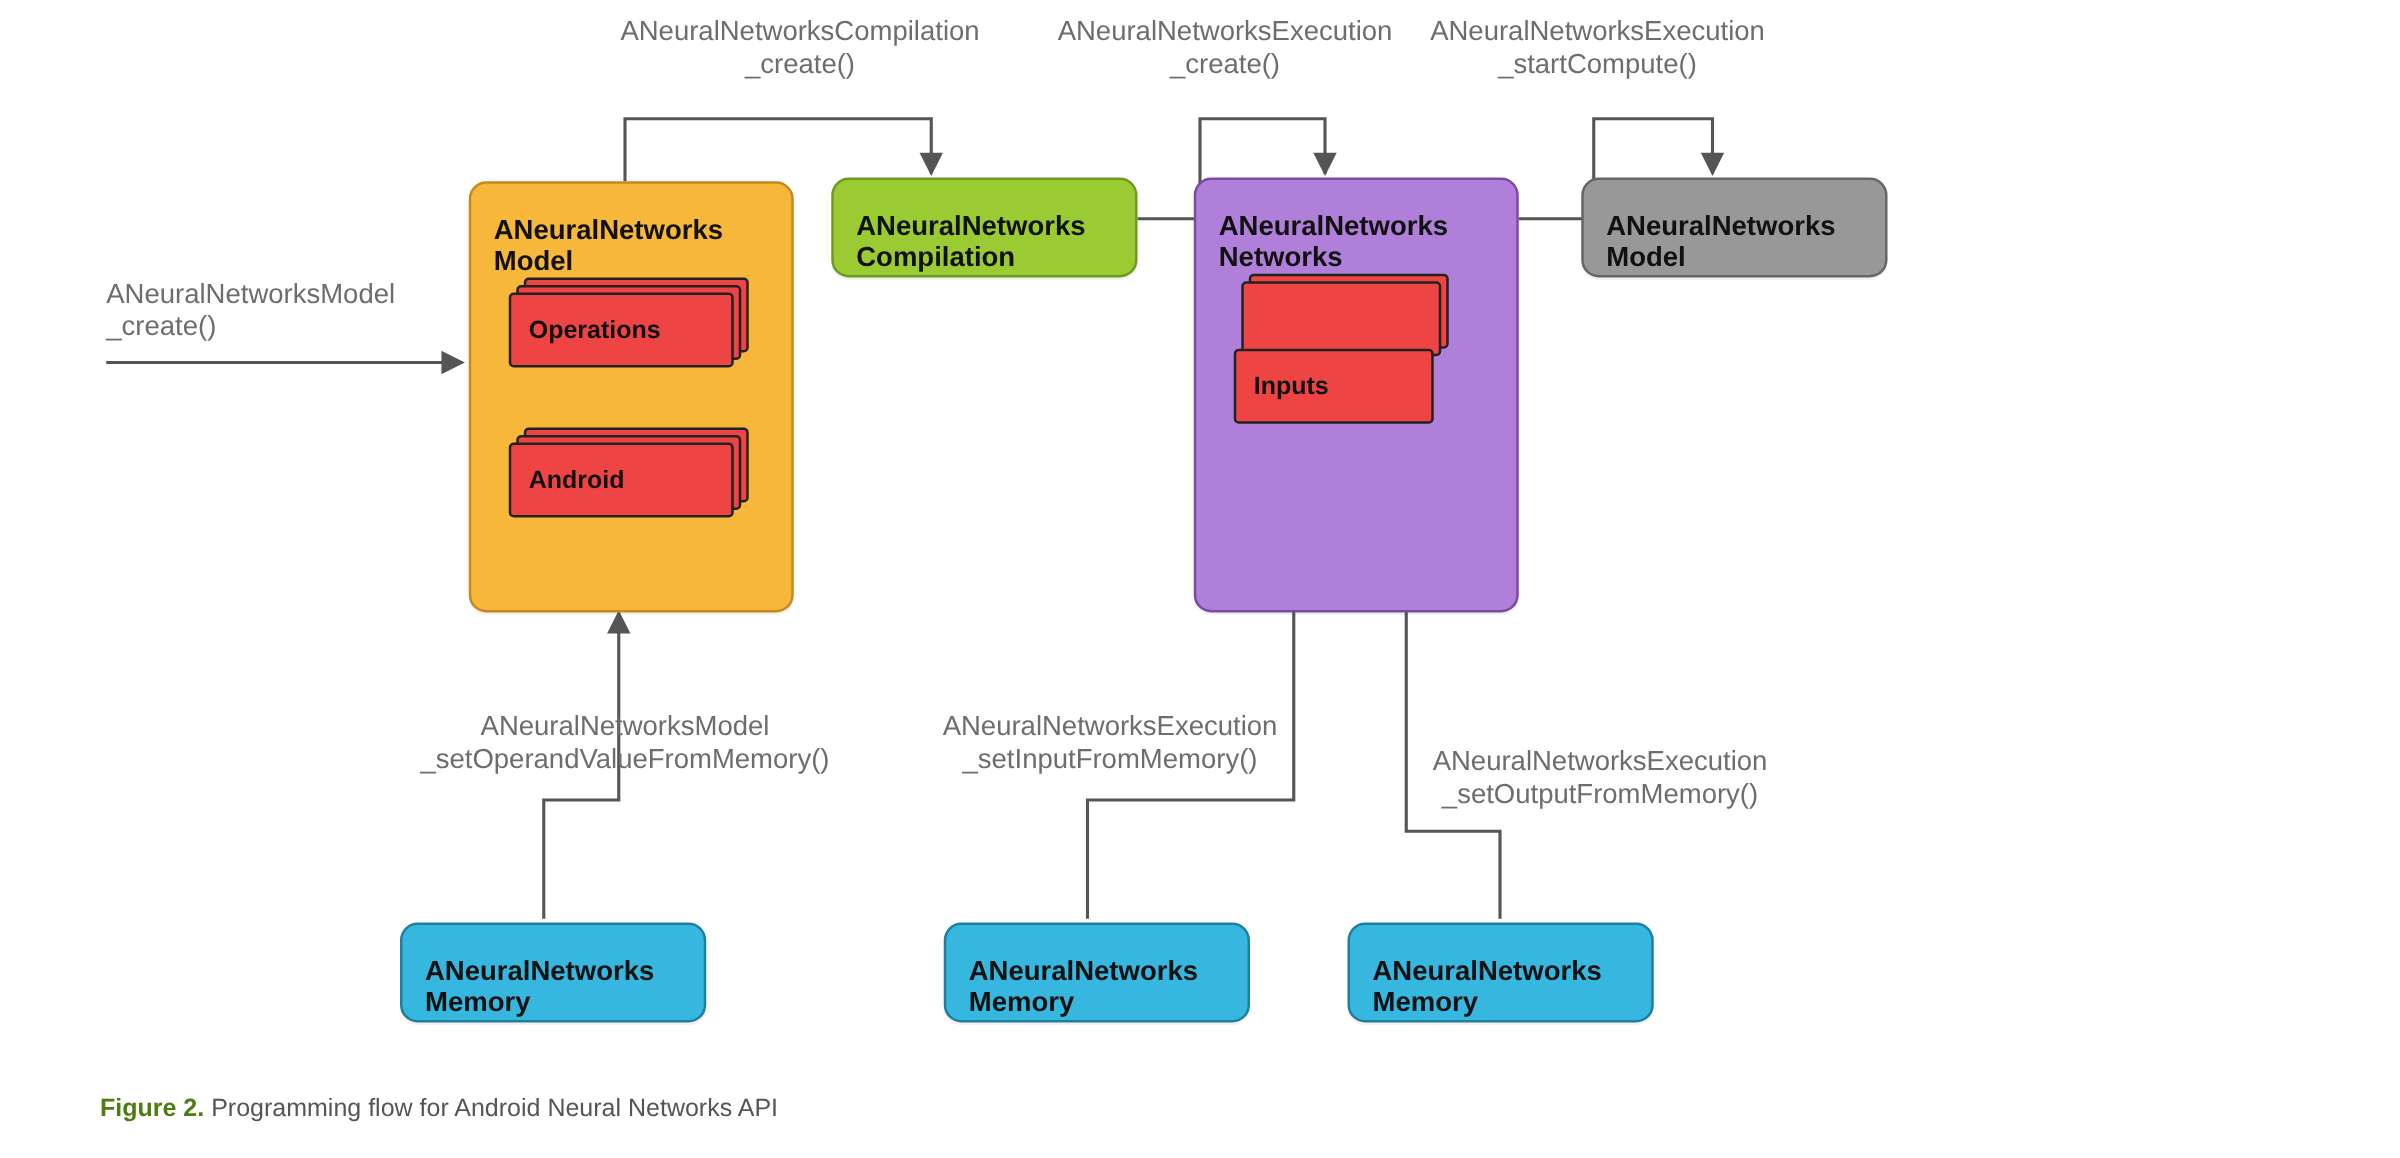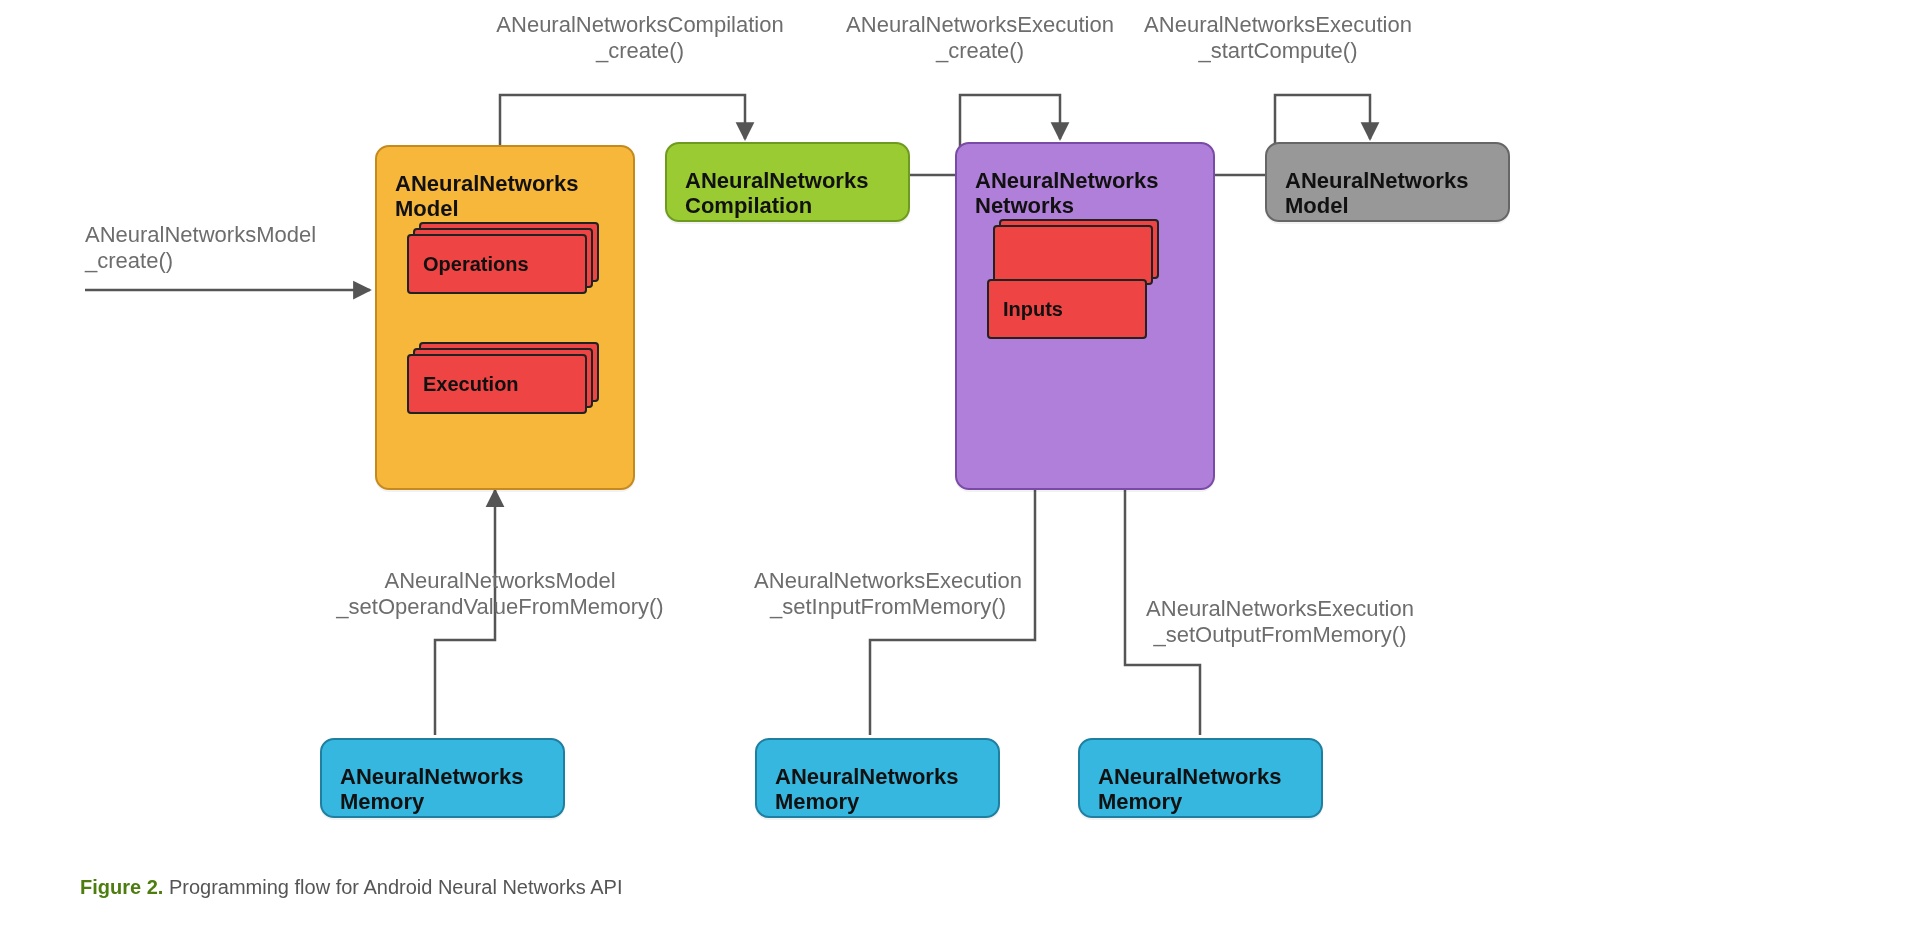--- a/index.html
+++ b/index.html
@@ -130,21 +130,21 @@
       <div class="card" style="left:6px;  top:6px;  width:180px; height:60px;"></div>
       <div class="card" style="left:0;    top:12px; width:180px; height:60px;">
         <div class="card-label">Operations</div>
       </div>
     </div>
 
     <div class="stack" style="left:30px; top:195px; width:195px; height:78px;">
       <div class="card" style="left:12px; top:0;   width:180px; height:60px;"></div>
       <div class="card" style="left:6px;  top:6px;  width:180px; height:60px;"></div>
       <div class="card" style="left:0;    top:12px; width:180px; height:60px;">
-        <div class="card-label">Execution</div>
+        <div class="card-label">Android</div>
       </div>
     </div>
   </div>
 
   <div class="node" style="left:665px; top:142px; width:245px; height:80px; background:#9acb32; border-color:#6f9a20;">
     <div class="node-title">
       <span>ANeuralNetworks</span><br>
       <span>Compilation</span>
     </div>
   </div>

